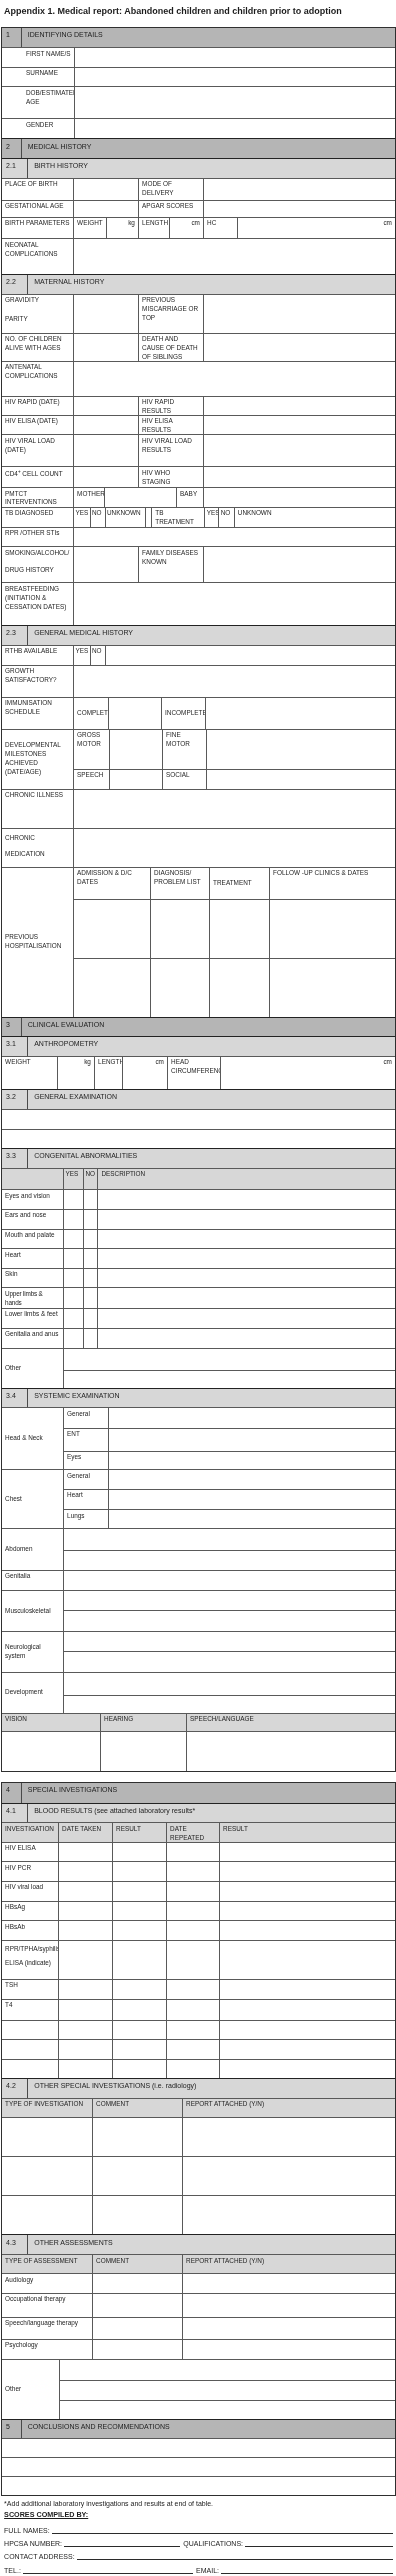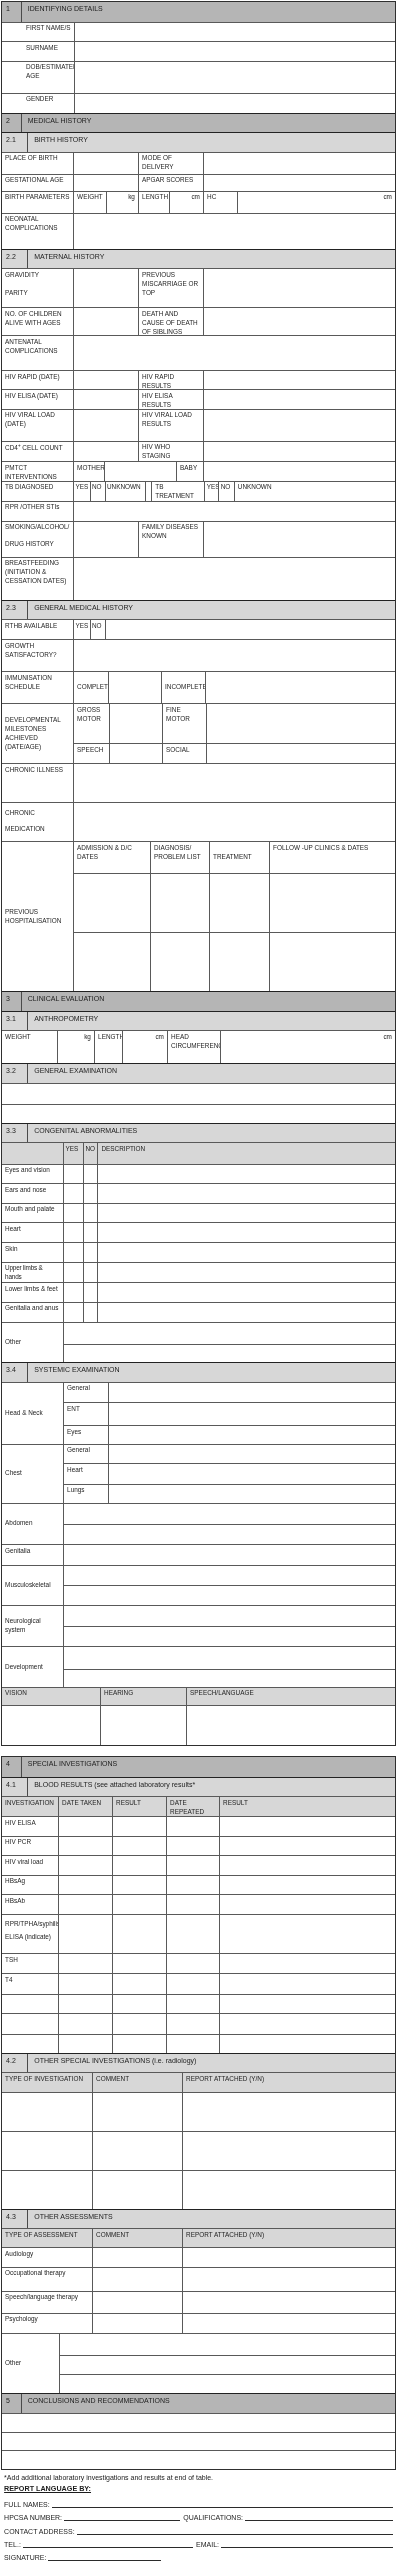--- a/index.html
+++ b/index.html
@@ -36,20 +36,21 @@
 .fline .lb{white-space:nowrap;padding-right:2.1px}
 .ul{border-bottom:1px solid #2b2b2b;height:8.8px;box-sizing:border-box}
 .ul.grow{flex:1 1 auto}
 sup{font-size:4.6px}
 </style>
 </head>
 <body>
 
 <div class="page">
 
+<div class="title">Appendix 1. Medical report: Abandoned children and children prior to adoption</div>
 
 <div class="tbl">
 
   <div class="r sec" style="border-top:none">
     <div class="num">1</div>
     <div class="st">IDENTIFYING DETAILS</div>
   </div>
   <div class="r" style="height:19.6px">
     <div class="c lab ind" style="width:72px">FIRST NAME/S</div>
     <div class="c fill"></div>
@@ -611,21 +612,21 @@
   <div class="r" style="height:18.5px">
         <div class="c fill"></div>
       </div>
   <div class="r" style="height:19px">
         <div class="c fill"></div>
       </div>
 </div>
 
 <div class="note">*Add additional laboratory investigations and results at end of table.</div>
 
-<div class="bhead">REPORT LANGUAGE BY:</div>
+<div class="bhead">SCORES COMPILED BY:</div>
 <div class="cblock">
   <div class="fline">
         <span class="lb">FULL NAMES:</span>
         <span class="ul grow"></span>
       </div>
   <div class="fline">
         <span class="lb">HPCSA NUMBER:</span>
         <span class="ul" style="width:116px"></span>
         <span class="lb" style="padding-left:3.1px">QUALIFICATIONS:</span>
         <span class="ul grow"></span>

